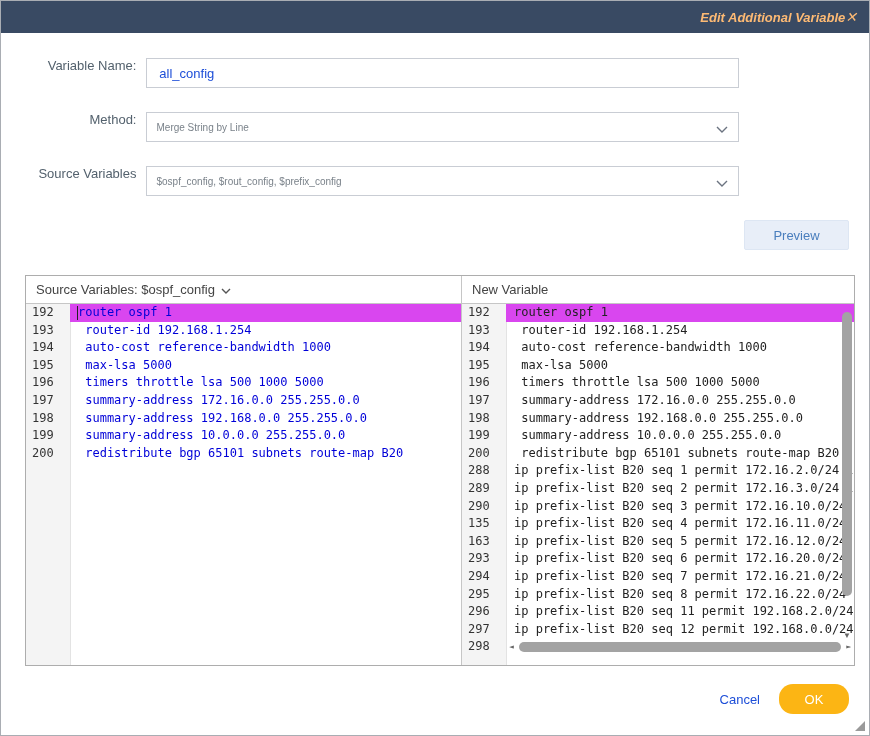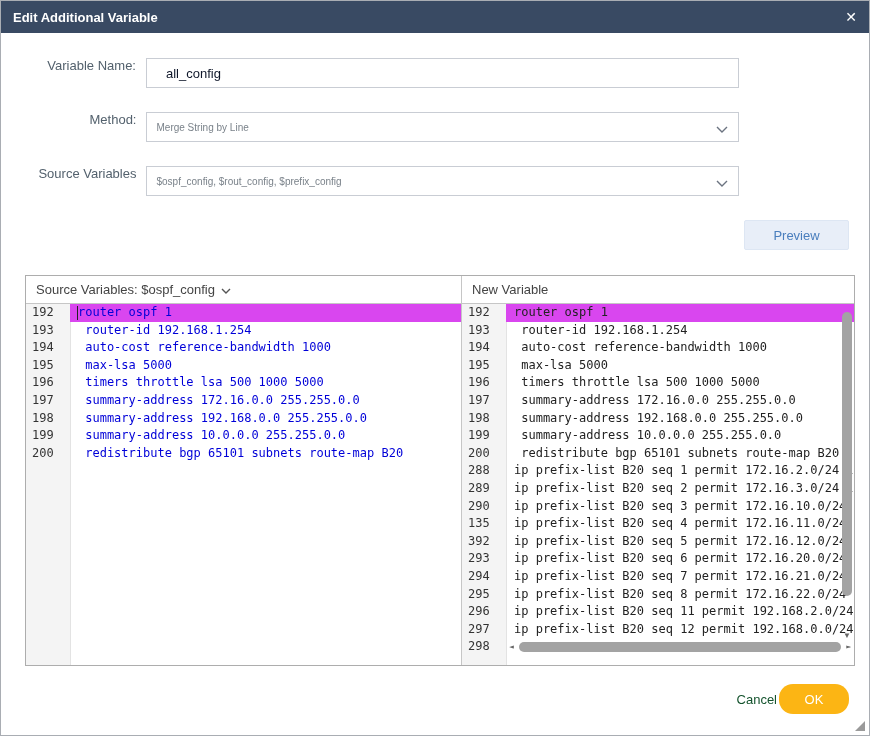--- a/index.html
+++ b/index.html
@@ -1,28 +1,28 @@
 <!DOCTYPE html>
 <html><head>
 <meta charset="utf-8">
 <style>
   html,body{margin:0;padding:0;background:#fff;font-family:"Liberation Sans",sans-serif;}
   .dialog{position:relative;width:870px;height:736px;background:#fff;border:1px solid #a9adb3;box-sizing:border-box;overflow:hidden;}
 
   
-  .titlebar{position:absolute;top:0;left:0;right:0;height:32px;background:#394a63;color:#ffffff;
-    display:flex;align-items:center;justify-content:space-between;padding:0 12px;box-sizing:border-box;}
+  .titlebar{position:absolute;top:0;left:0;right:0;height:32px;background:#394a63;color:#fdba74;
+    display:flex;align-items:center;justify-content:flex-end;padding:0 12px;box-sizing:border-box;font-style:italic;}
   .titlebar .title{font-size:13px;font-weight:bold;}
   .titlebar .close{font-size:14px;cursor:pointer;line-height:1;}
 
   
   .form-row{position:absolute;left:0;display:flex;align-items:flex-start;width:738px;}
   .form-label{width:165px;text-align:right;padding-right:10px;box-sizing:border-box;color:#53616d;font-size:13px;}
   .text-input{position:relative;width:675px;height:30px;border:1px solid #c9cdd4;box-sizing:border-box;
-    font-size:13px;color:#0f172a;padding:0 19px;font-family:"Liberation Sans",sans-serif;outline:none;}
+    font-size:13px;color:#1d4ed8;padding:0 12px;font-family:"Liberation Sans",sans-serif;outline:none;}
   .select{position:relative;width:675px;height:30px;border:1px solid #c9cdd4;box-sizing:border-box;background:#fff;
     display:flex;align-items:center;padding:0 9px;font-size:10px;color:#7a828a;cursor:pointer;}
   .select .chev{position:absolute;right:10px;top:11px;}
 
   .preview-btn{position:absolute;top:219px;right:20px;width:105px;height:30px;background:#e8eef8;color:#4a7ebd;
     border:1px solid #dde6f3;border-radius:2px;font-size:13px;font-family:"Liberation Sans",sans-serif;cursor:pointer;}
 
   
   .panes{position:absolute;top:274px;left:24px;width:830px;height:391px;border:1px solid #adadad;
     box-sizing:border-box;display:flex;background:#fff;}
@@ -45,21 +45,21 @@
   
   .vscroll{position:absolute;right:2px;top:32px;width:10px;height:332px;}
   .vthumb{position:absolute;left:0;right:0;top:4px;height:284px;background:#a3a3a3;border-radius:5px;}
   .varrow{position:absolute;bottom:0;left:0;width:10px;text-align:center;font-size:8px;color:#666;line-height:1;}
   .hscroll{flex:1;display:flex;align-items:center;padding:0 3px;position:relative;overflow:hidden;}
   .sarrow{font-size:8px;color:#666;line-height:1;flex:none;}
   .htrack{flex:1;height:10px;margin:0 3px;position:relative;}
   .hthumb{position:absolute;left:2px;right:2px;top:0;height:10px;background:#a3a3a3;border-radius:5px;}
 
   
-  .cancel-link{position:absolute;top:691px;right:92px;color:#14532d;font-size:13px;cursor:pointer;}
+  .cancel-link{position:absolute;top:691px;right:109px;color:#1d4ed8;font-size:13px;cursor:pointer;}
   .ok-btn{position:absolute;top:683px;right:20px;width:70px;height:30px;background:#fcb514;color:#fff;
     border:none;border-radius:14px;font-size:13px;font-family:"Liberation Sans",sans-serif;cursor:pointer;}
 
   .resize-handle{position:absolute;right:4px;bottom:4px;width:0;height:0;
     border-left:10px solid transparent;border-bottom:10px solid #9a9a9a;cursor:nwse-resize;}
 </style>
 </head>
 <body>
 
 <div class="dialog">
@@ -135,21 +135,21 @@
           <div class="code-row"><span class="gutter">195</span><span class="code-text"> max-lsa 5000</span></div>
           <div class="code-row"><span class="gutter">196</span><span class="code-text"> timers throttle lsa 500 1000 5000</span></div>
           <div class="code-row"><span class="gutter">197</span><span class="code-text"> summary-address 172.16.0.0 255.255.0.0</span></div>
           <div class="code-row"><span class="gutter">198</span><span class="code-text"> summary-address 192.168.0.0 255.255.0.0</span></div>
           <div class="code-row"><span class="gutter">199</span><span class="code-text"> summary-address 10.0.0.0 255.255.0.0</span></div>
           <div class="code-row"><span class="gutter">200</span><span class="code-text"> redistribute bgp 65101 subnets route-map B20</span></div>
           <div class="code-row"><span class="gutter">288</span><span class="code-text">ip prefix-list B20 seq 1 permit 172.16.2.0/24 l</span></div>
           <div class="code-row"><span class="gutter">289</span><span class="code-text">ip prefix-list B20 seq 2 permit 172.16.3.0/24 l</span></div>
           <div class="code-row"><span class="gutter">290</span><span class="code-text">ip prefix-list B20 seq 3 permit 172.16.10.0/24</span></div>
           <div class="code-row"><span class="gutter">135</span><span class="code-text">ip prefix-list B20 seq 4 permit 172.16.11.0/24</span></div>
-          <div class="code-row"><span class="gutter">392</span><span class="code-text">ip prefix-list B20 seq 5 permit 172.16.12.0/24</span></div>
+          <div class="code-row"><span class="gutter">163</span><span class="code-text">ip prefix-list B20 seq 5 permit 172.16.12.0/24</span></div>
           <div class="code-row"><span class="gutter">293</span><span class="code-text">ip prefix-list B20 seq 6 permit 172.16.20.0/24</span></div>
           <div class="code-row"><span class="gutter">294</span><span class="code-text">ip prefix-list B20 seq 7 permit 172.16.21.0/24</span></div>
           <div class="code-row"><span class="gutter">295</span><span class="code-text">ip prefix-list B20 seq 8 permit 172.16.22.0/24</span></div>
           <div class="code-row"><span class="gutter">296</span><span class="code-text">ip prefix-list B20 seq 11 permit 192.168.2.0/24</span></div>
           <div class="code-row"><span class="gutter">297</span><span class="code-text">ip prefix-list B20 seq 12 permit 192.168.0.0/24</span></div>
           <div class="code-row"><span class="gutter">298</span><div class="hscroll"><span class="sarrow">◄</span><div class="htrack"><div class="hthumb"></div></div><span class="sarrow">►</span></div></div>
         </div>
       <div class="vscroll">
         <div class="vthumb"></div>
         <span class="varrow">▼</span>

